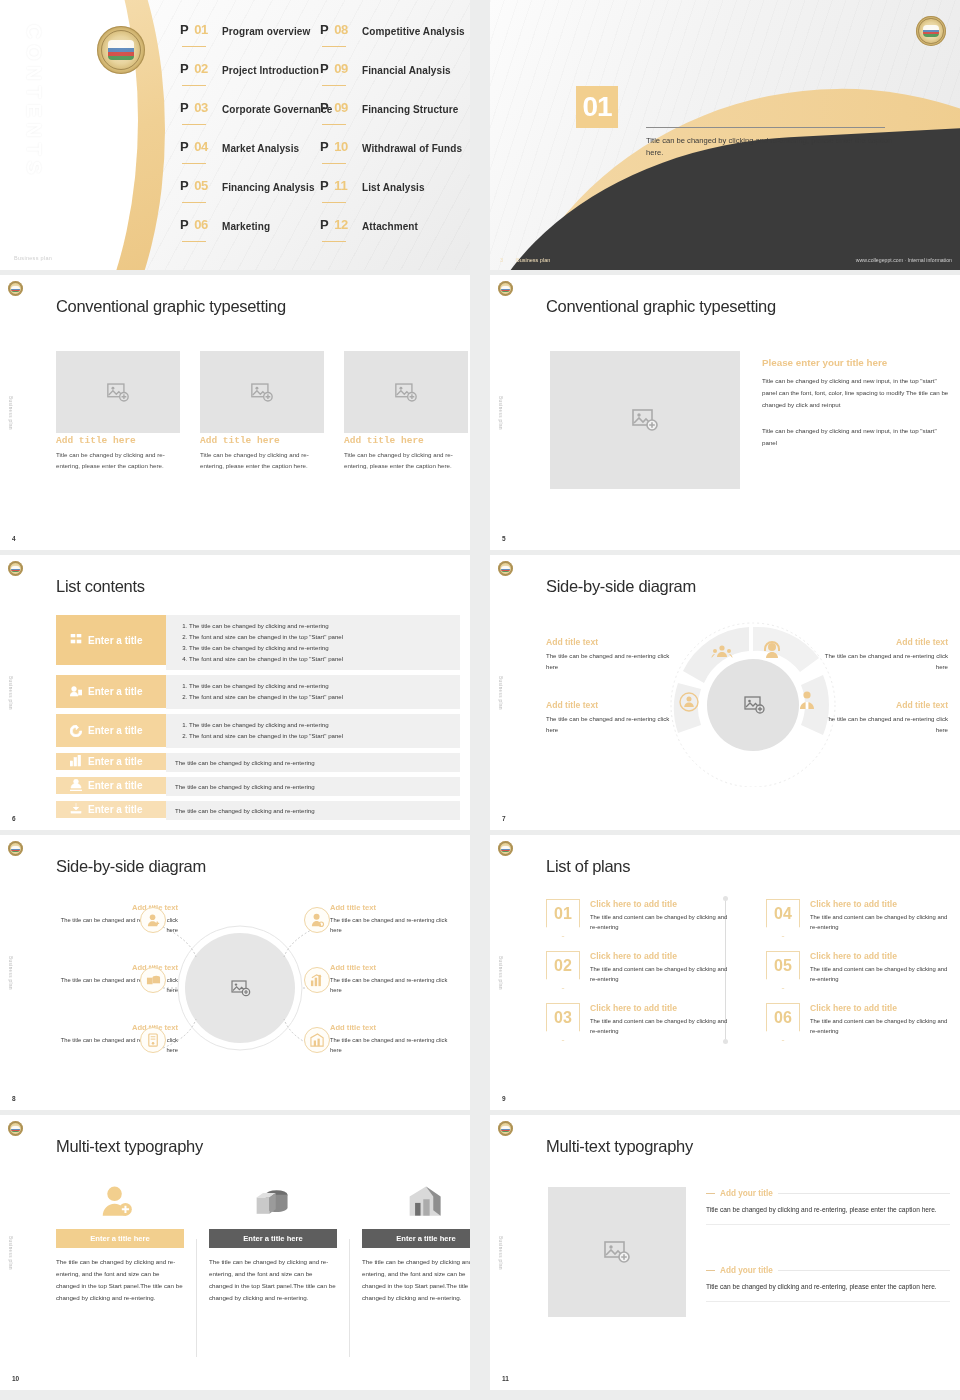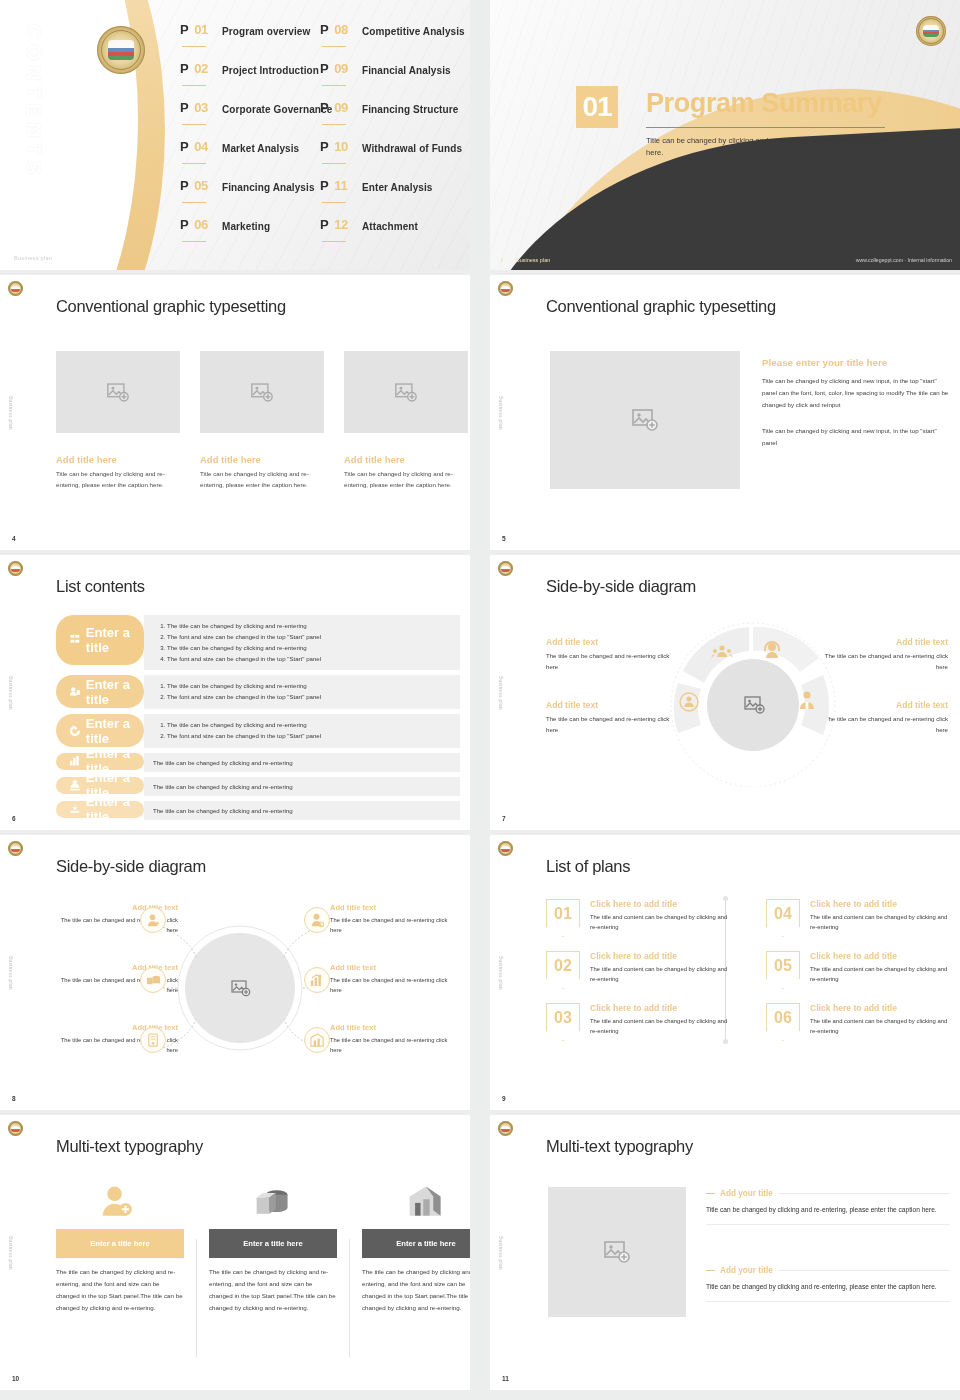--- a/index.html
+++ b/index.html
@@ -144,35 +144,35 @@
   
   .ph {
     background:#e3e3e3; display:flex; align-items:center; justify-content:center;
   }
   .ph svg { opacity:.55; }
 
   
   .s3 .cards { position:absolute; left:56px; top:76px; display:flex; gap:20px; }
   .s3 .card { width:124px; }
   .s3 .card .ph { width:124px; height:82px; }
-  .s3 .ctitle { margin-top:21px; font-size:9.5px; color:#eec78a; font-weight:700; }
+  .s3 .ctitle { margin-top:2px; font-size:9.5px; color:#eec78a; font-weight:700;font-family:Liberation Mono, monospace; }
   .s3 .cbody { margin-top:4px; font-size:6.2px; color:#4a4a4a; line-height:1.72; }
 
   
   .s4 .ph { position:absolute; left:60px; top:76px; width:190px; height:138px; }
   .s4 .rtitle { position:absolute; left:272px; top:82px; font-size:9.8px; color:#eec78a; font-weight:700; }
   .s4 .rp1 { position:absolute; left:272px; top:100px; width:190px; font-size:6.2px; color:#3e3e3e; line-height:1.95; }
   .s4 .rp2 { position:absolute; left:272px; top:150px; width:190px; font-size:6.2px; color:#3e3e3e; line-height:1.95; }
 
   
   .s5 .rows { position:absolute; left:56px; top:60px; width:404px; }
   .s5 .row { display:flex; margin-bottom:5px; }
   .s5 .lbtn {
-    width:88px; display:flex; align-items:center; gap:6px; padding-left:14px;
-    color:#fff; font-size:13px; font-weight:700;border-radius:18px;
+    width:110px; display:flex; align-items:center; gap:6px; padding-left:14px;
+    color:#fff; font-size:10px; font-weight:700;
   }
   .s5 .rbox { flex:1; background:#f0f0f0; padding:6px 9px; }
   .s5 .rbox ol { margin:0; padding-left:14px; }
   .s5 .rbox li { font-size:6.1px; color:#3b3b3b; line-height:1.78; }
   .s5 .rbox .plain { font-size:6.1px; color:#3b3b3b; }
 
   
   .s6 .col-l { position:absolute; left:56px; }
   .s6 .col-r { position:absolute; right:12px; text-align:right; }
   .s6 .ttl { font-size:8.6px; color:#edc88c; font-weight:700; margin-bottom:4px; }
@@ -203,21 +203,21 @@
   .s8 .ptitle { font-size:8.6px; color:#edc88c; font-weight:700; }
   .s8 .pbody { font-size:5.9px; color:#3b3b3b; line-height:1.72; margin-top:3px; }
   .s8 .divider { position:absolute; left:50%; top:64px; height:142px; width:1px; background:#dcdcdc; }
   .s8 .divider::before,.s8 .divider::after{content:'';position:absolute;left:-2px;width:5px;height:5px;border-radius:50%;background:#e3e3e3;}
   .s8 .divider::before{top:-3px;} .s8 .divider::after{bottom:-3px;}
 
   
   .s9 .cols { position:absolute; left:56px; top:62px; display:flex; gap:12px; }
   .s9 .c { width:128px; }
   .s9 .iconbox { height:44px; display:flex; align-items:flex-end; justify-content:center; }
-  .s9 .bar { margin-top:8px; height:29px; display:flex; align-items:center; justify-content:center;
+  .s9 .bar { margin-top:8px; height:19px; display:flex; align-items:center; justify-content:center;
              color:#fff; font-size:7.6px; font-weight:700; }
   .s9 .bar.gold { background:#f2cf8e; }
   .s9 .bar.grey { background:#5e5e5e; }
   .s9 .txt { margin-top:8px; font-size:6.2px; color:#3c3c3c; line-height:1.95; }
   .s9 .sep { width:1px; background:#e4e4e4; margin-top:62px; }
 
   
   .s10 .ph { position:absolute; left:58px; top:72px; width:138px; height:130px; }
   .s10 .blk { position:absolute; left:216px; width:244px; }
   .s10 .bhead { display:flex; align-items:center; gap:5px; }
@@ -333,21 +333,21 @@
               <span class="toc-n">05</span>
             </div>
             <div class="toc-label">Financing Analysis</div>
             <div class="toc-rule"></div>
           </div>
           <div class="toc-item">
             <div class="toc-top">
               <span class="toc-p">P</span>
               <span class="toc-n">11</span>
             </div>
-            <div class="toc-label">Enter Analysis</div>
+            <div class="toc-label">List Analysis</div>
             <div class="toc-rule"></div>
           </div>
           <div class="toc-item">
             <div class="toc-top">
               <span class="toc-p">P</span>
               <span class="toc-n">06</span>
             </div>
             <div class="toc-label">Marketing</div>
             <div class="toc-rule"></div>
           </div>
@@ -365,21 +365,20 @@
   <div class="slide s2">
     <div class="bg"></div>
     <div class="goldcurve"></div>
     <div class="darkcurve"></div>
     <div class="emblem-wrap">
       <div class="emblem" style="width:30px;height:30px;">
             <div class="emblem-ring"></div>
           </div>
     </div>
     <div class="num-badge">01</div>
-    <div class="sec-title">Program Summary</div>
     <div class="sec-rule"></div>
     <div class="sec-sub">Title can be changed by clicking and re-entering, please enter the caption here.</div>
     <div class="pgnum">3</div>
     <div class="bizplan2">Business plan</div>
     <div class="site">www.collegeppt.com · Internal information</div>
   </div>
 
   <div class="slide cs s3 tall">
     <div class="emblem-wrap">
       <div class="emblem" style="width:15px;height:15px;">

